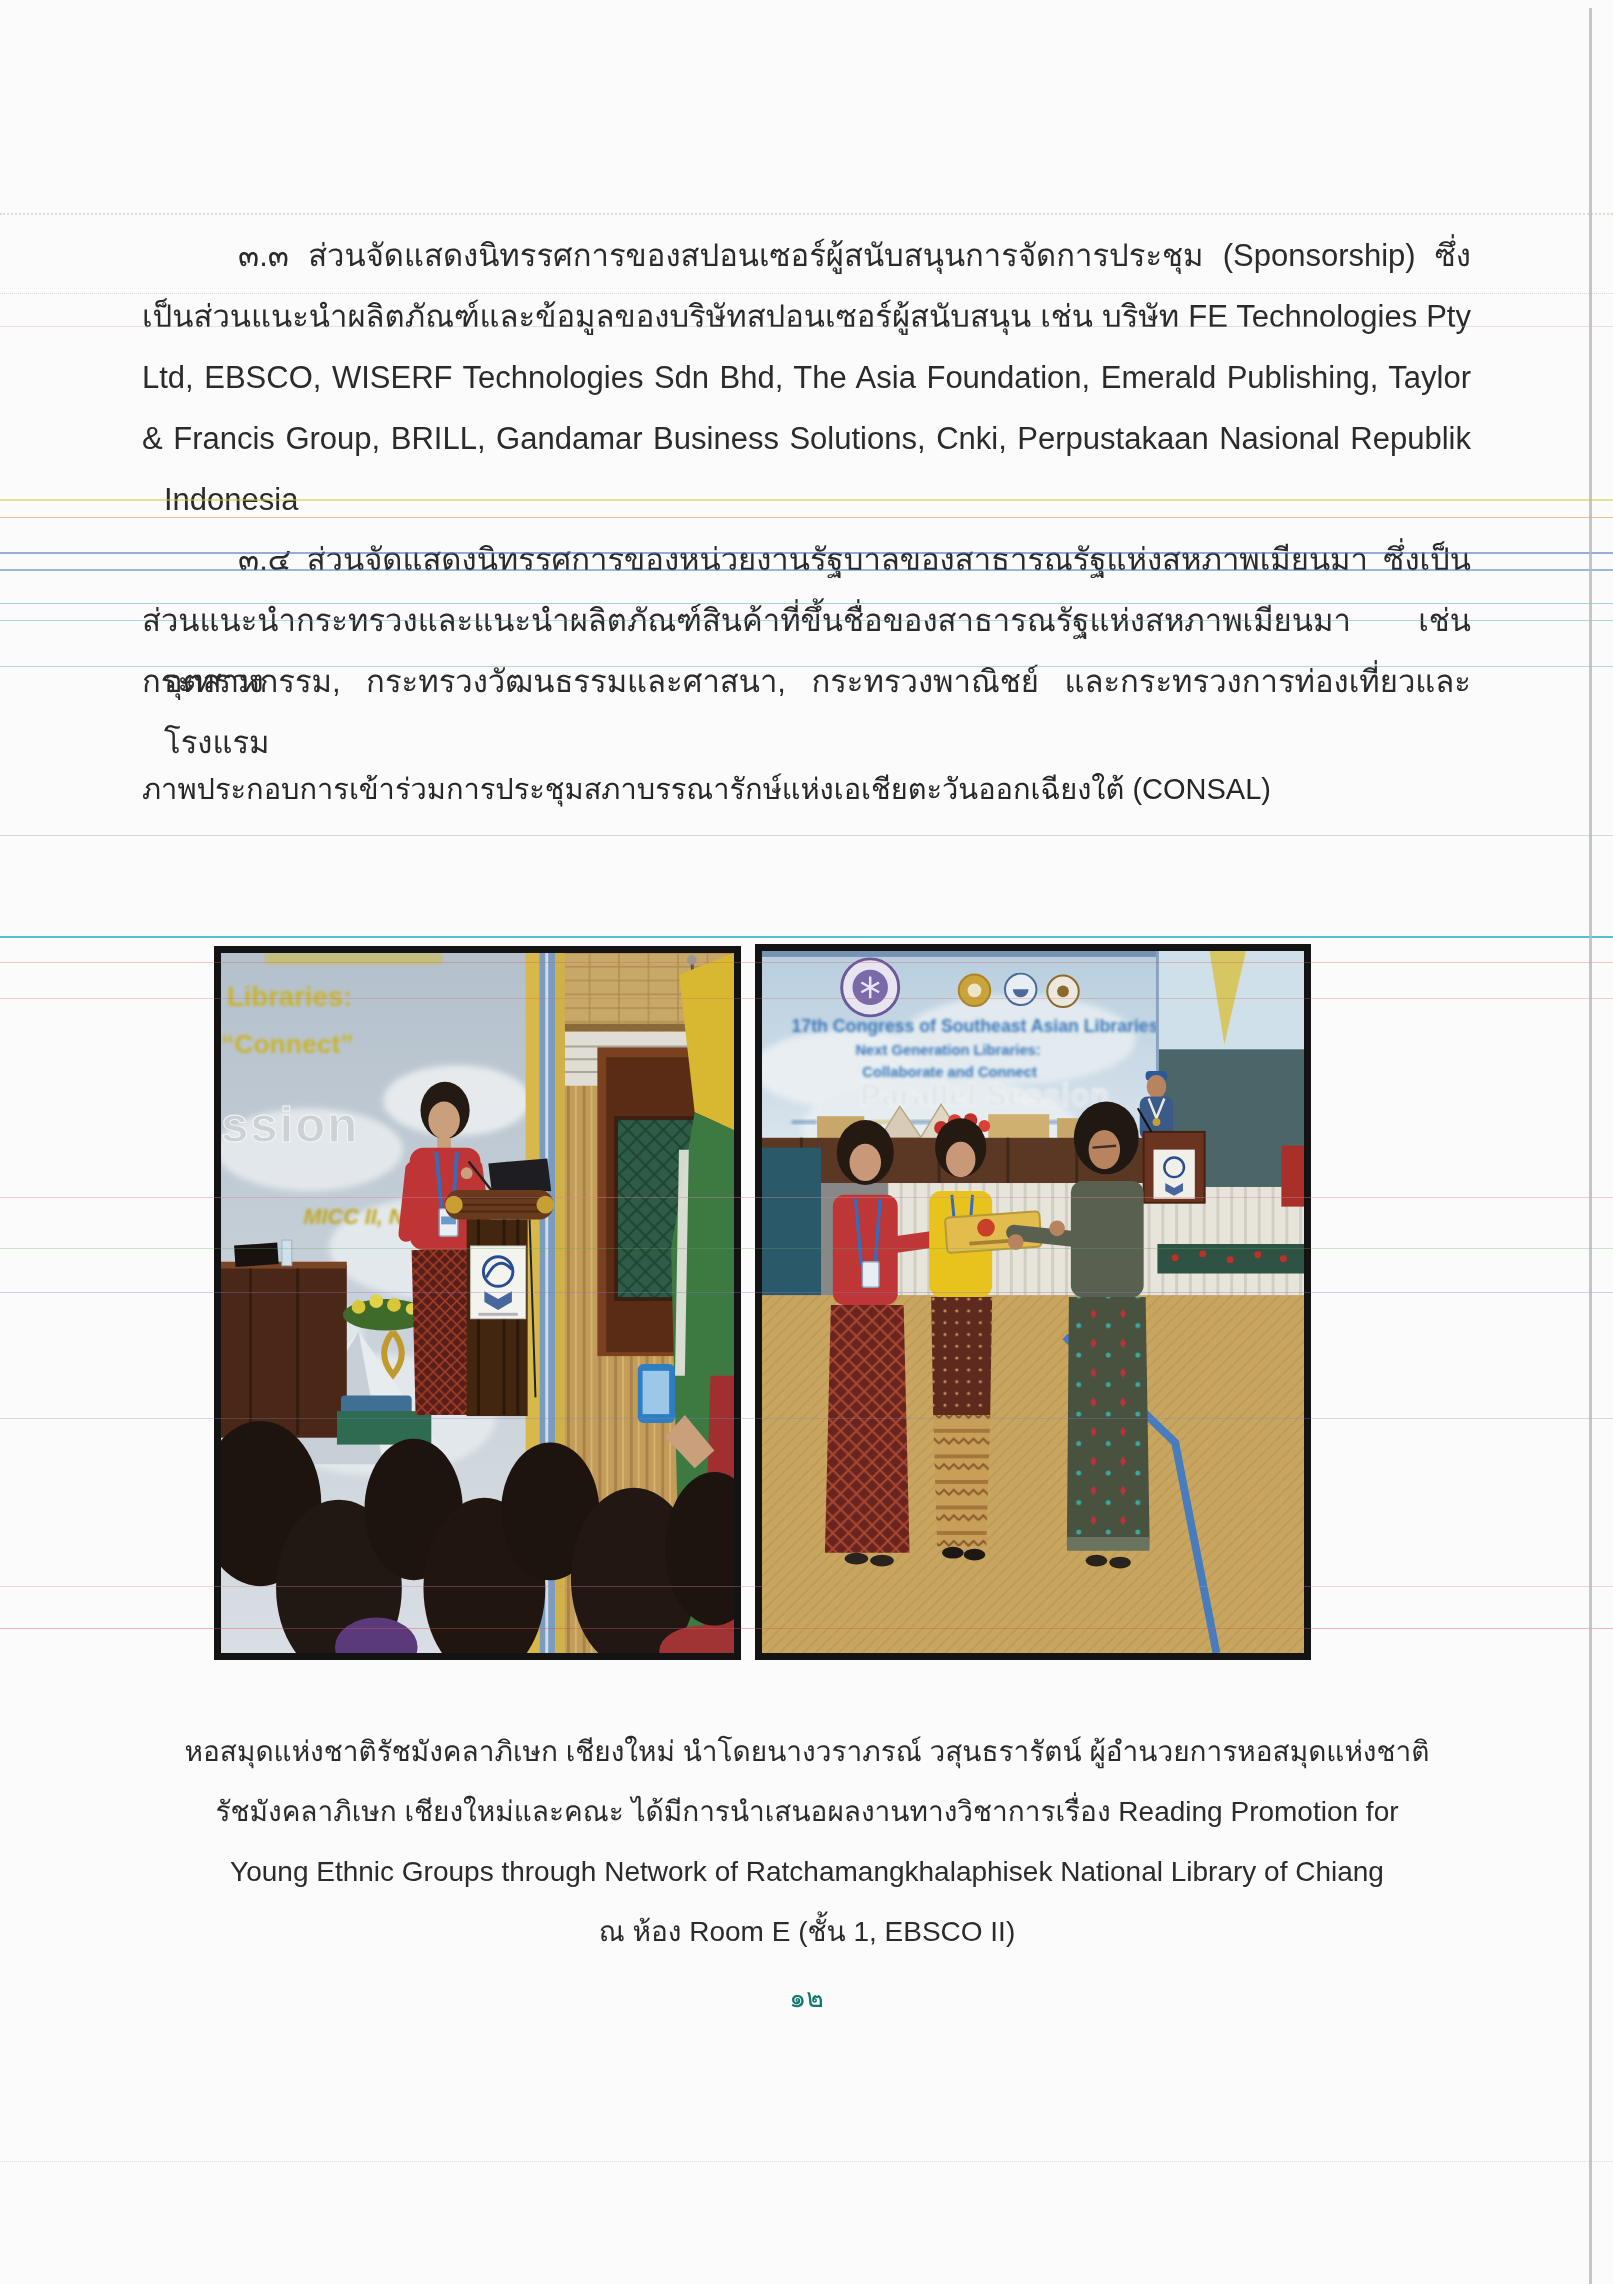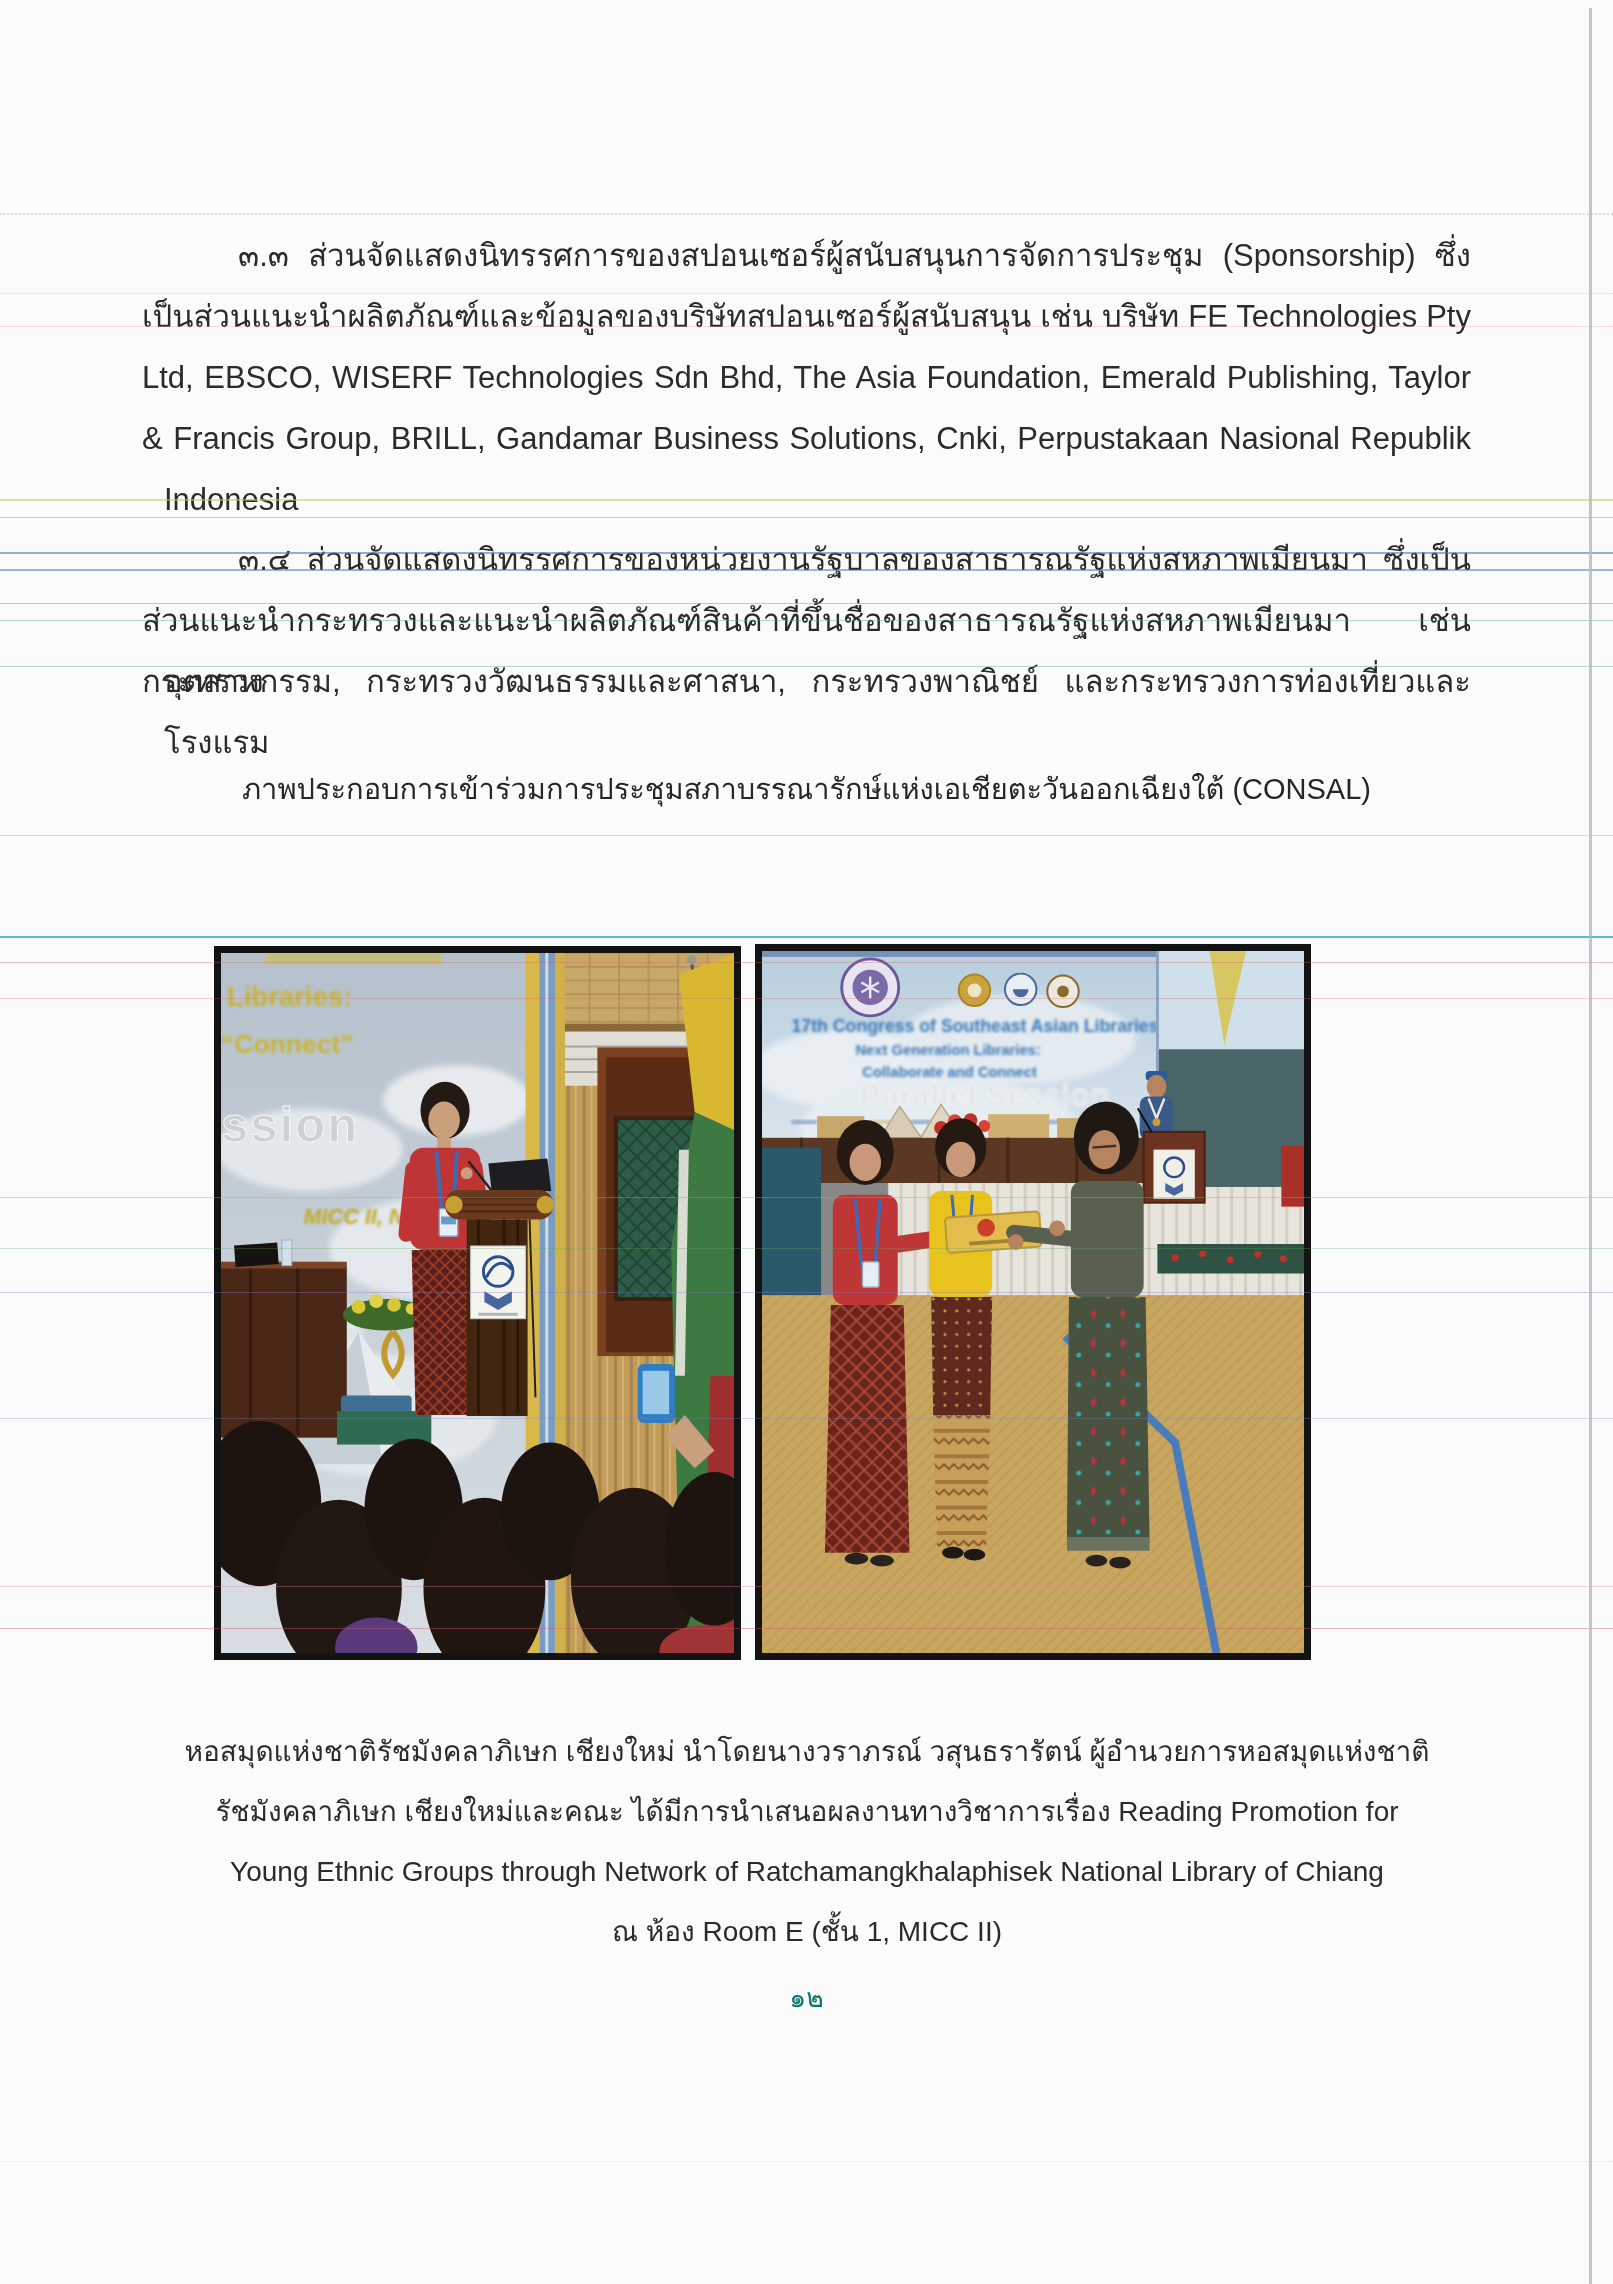--- a/index.html
+++ b/index.html
@@ -16,21 +16,21 @@
   .bline{
     height:61px;line-height:61px;font-size:31px;
     text-align:justify;text-align-last:justify;
     white-space:normal;overflow:visible;
   }
   .bline.indent{padding-left:96px;width:1233px;}
   .bline.parlast{text-align-last:left;margin-left:22px;}
   
   .heading{
     position:absolute;left:142px;width:1329px;top:758px;
-    text-align:center;font-size:29px;line-height:63px;color:#262626;
+    text-align:left;font-size:29px;line-height:63px;color:#262626;
   }
   
   .caption{position:absolute;left:118px;width:1378px;top:1722px;text-align:center;}
   .cline{height:60px;line-height:60px;font-size:28px;}
   
   .pagenum{
     position:absolute;left:0;width:1613px;top:1977px;height:43px;
     line-height:43px;text-align:center;font-size:26.5px;color:#0f766e;
   }
   
@@ -385,21 +385,21 @@
         <ellipse cx="340" cy="620" rx="11" ry="6" fill="#2a221c"></ellipse>
           <ellipse cx="364" cy="622" rx="11" ry="6" fill="#2a221c"></ellipse>
       </g>
     </svg>
   </div>
 
   <div class="caption">
     <div class="cline">หอสมุดแห่งชาติรัชมังคลาภิเษก เชียงใหม่ นำโดยนางวราภรณ์ วสุนธรารัตน์ ผู้อำนวยการหอสมุดแห่งชาติ</div>
     <div class="cline">รัชมังคลาภิเษก เชียงใหม่และคณะ ได้มีการนำเสนอผลงานทางวิชาการเรื่อง  Reading Promotion for</div>
     <div class="cline">Young Ethnic Groups through Network of Ratchamangkhalaphisek National Library of Chiang</div>
-    <div class="cline">ณ ห้อง Room E (ชั้น 1, MICC II)</div>
+    <div class="cline">ณ ห้อง Room E (ชั้น 1, EBSCO II)</div>
   </div>
 
   <div class="pagenum">๑๒</div>
 
   <div class="artifacts">
     <div class="hline" style="top:213px;border-top:2px dotted #b8c4b0;opacity:.5"></div>
     <div class="hline" style="top:293px;border-top:1px dotted #a8b0b8;opacity:.45"></div>
     <div class="hline" style="top:326px;border-top:1px solid #e8b0b8;opacity:.4"></div>
     <div class="hline" style="top:499px;border-top:2px solid #d4cc3c;opacity:.55"></div>
     <div class="hline" style="top:517px;border-top:1px solid #e08c48;opacity:.55"></div>

